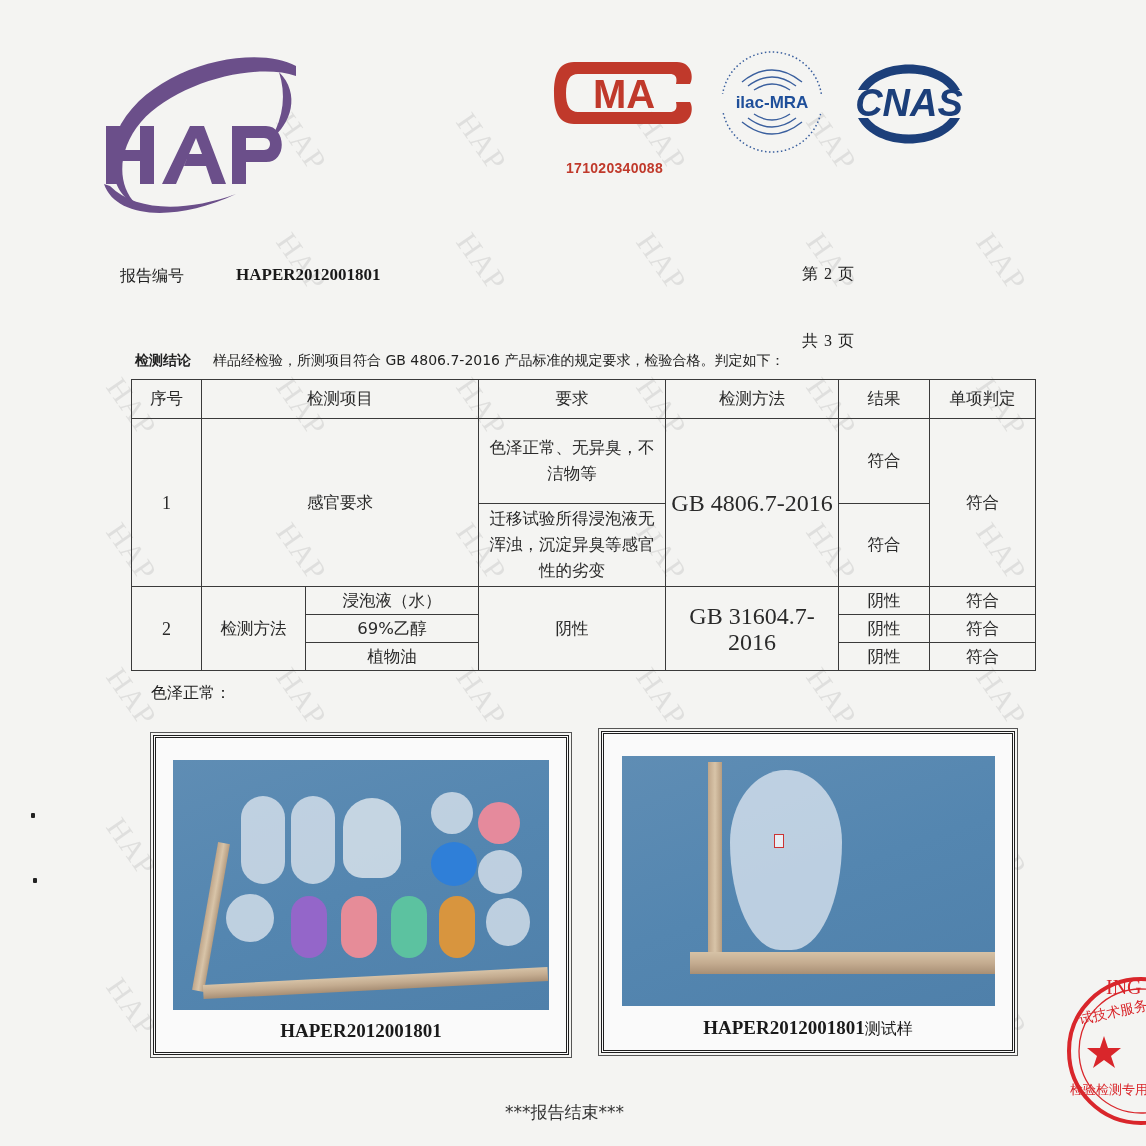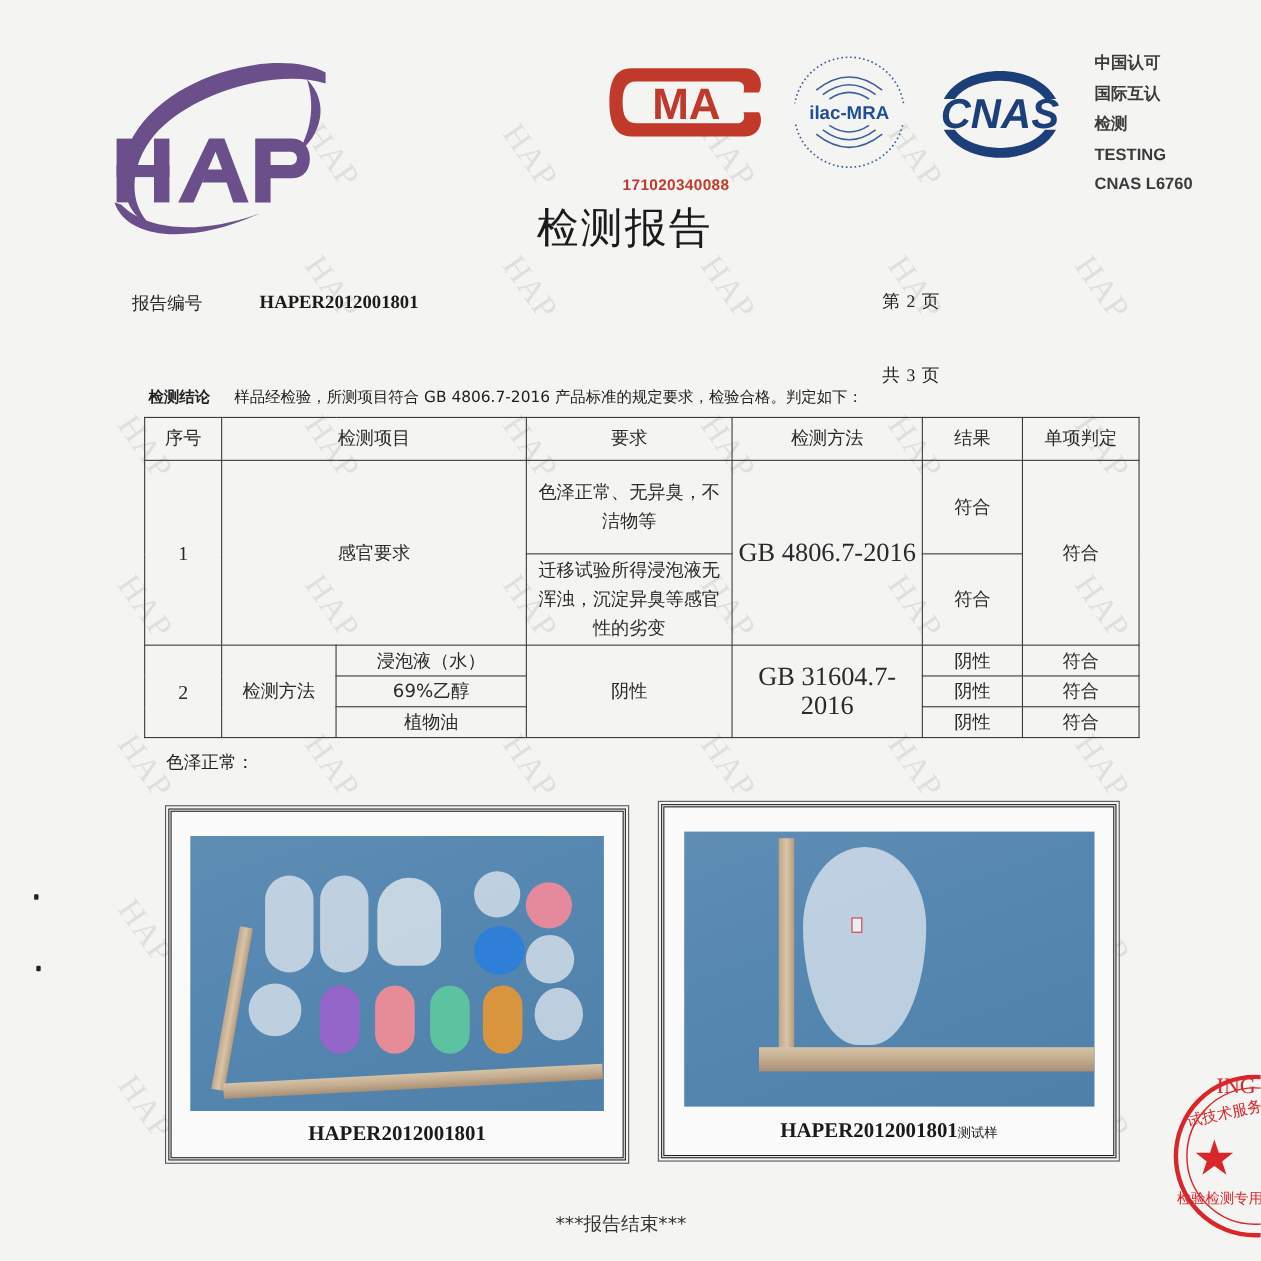--- a/index.html
+++ b/index.html
@@ -112,21 +112,21 @@
     background: linear-gradient(160deg, #5f8db4 0%, #5486b0 50%, #4f80aa 100%);
     overflow: hidden;
   }
   .photo-frame.left .photo { left: 17px; top: 22px; width: 376px; height: 250px; }
   .photo-frame.right .photo { left: 18px; top: 22px; width: 373px; height: 250px; }
   .caption {
     position: absolute; left: 0; right: 0; bottom: 10px; text-align: center;
     font-family: "Liberation Serif", serif; font-weight: bold; font-size: 19px; color: #1a1a1a;
     white-space: nowrap;
   }
-  .caption .cn { font-family: "DejaVu Sans", sans-serif; font-weight: normal; font-size: 12px; }
+  .caption .cn { font-family: "DejaVu Sans", sans-serif; font-weight: normal; font-size: 16px; }
 
   .ruler-v { position: absolute; background: linear-gradient(90deg,#bfa68a,#d8c4a8,#b59c80); }
   .ruler-h { position: absolute; background: linear-gradient(180deg,#d6c2a6,#c4ac90,#a88f75); }
 
   .obj { position: absolute; border-radius: 50%; }
 
   .end-mark {
     position: absolute; left: 505px; top: 1101px;
     font-family: "DejaVu Sans", sans-serif; font-size: 17px; color: #333;
   }
@@ -207,29 +207,21 @@
     <rect x="2" y="44" width="108" height="18" fill="#f4f4f2"></rect>
     <text x="56" y="58" text-anchor="middle" font-family="Liberation Sans, sans-serif" font-weight="bold" font-size="17" fill="#1f4f9a">ilac-MRA</text>
   </svg>
 
   <svg class="cnas-logo" viewBox="0 0 126 86">
     <path d="M12 30 C 30 -4, 96 -4, 114 30 L104 30 C 88 8, 38 8, 22 30 Z" fill="#1c3f7a"></path>
     <path d="M12 58 C 30 92, 96 92, 114 58 L104 58 C 88 80, 38 80, 22 58 Z" fill="#1c3f7a"></path>
     <text x="63" y="56" text-anchor="middle" font-family="Liberation Sans, sans-serif" font-weight="bold" font-style="italic" font-size="38" fill="#1c3f7a">CNAS</text>
   </svg>
 
-  <div class="cnas-text">
-    <div>中国认可</div>
-    <div>国际互认</div>
-    <div>检测</div>
-    <div>TESTING</div>
-    <div>CNAS L6760</div>
-  </div>
-
-  <div class="doc-title">检测报告</div>
+
 
   <div class="report-no-label">报告编号</div>
   <div class="report-no-value">HAPER2012001801</div>
 
   <div class="page-info">
     <span><span>第</span><b>2</b><span>页</span></span>
     <span><span>共</span><b>3</b><span>页</span></span>
   </div>
 
   <div class="conclusion">

